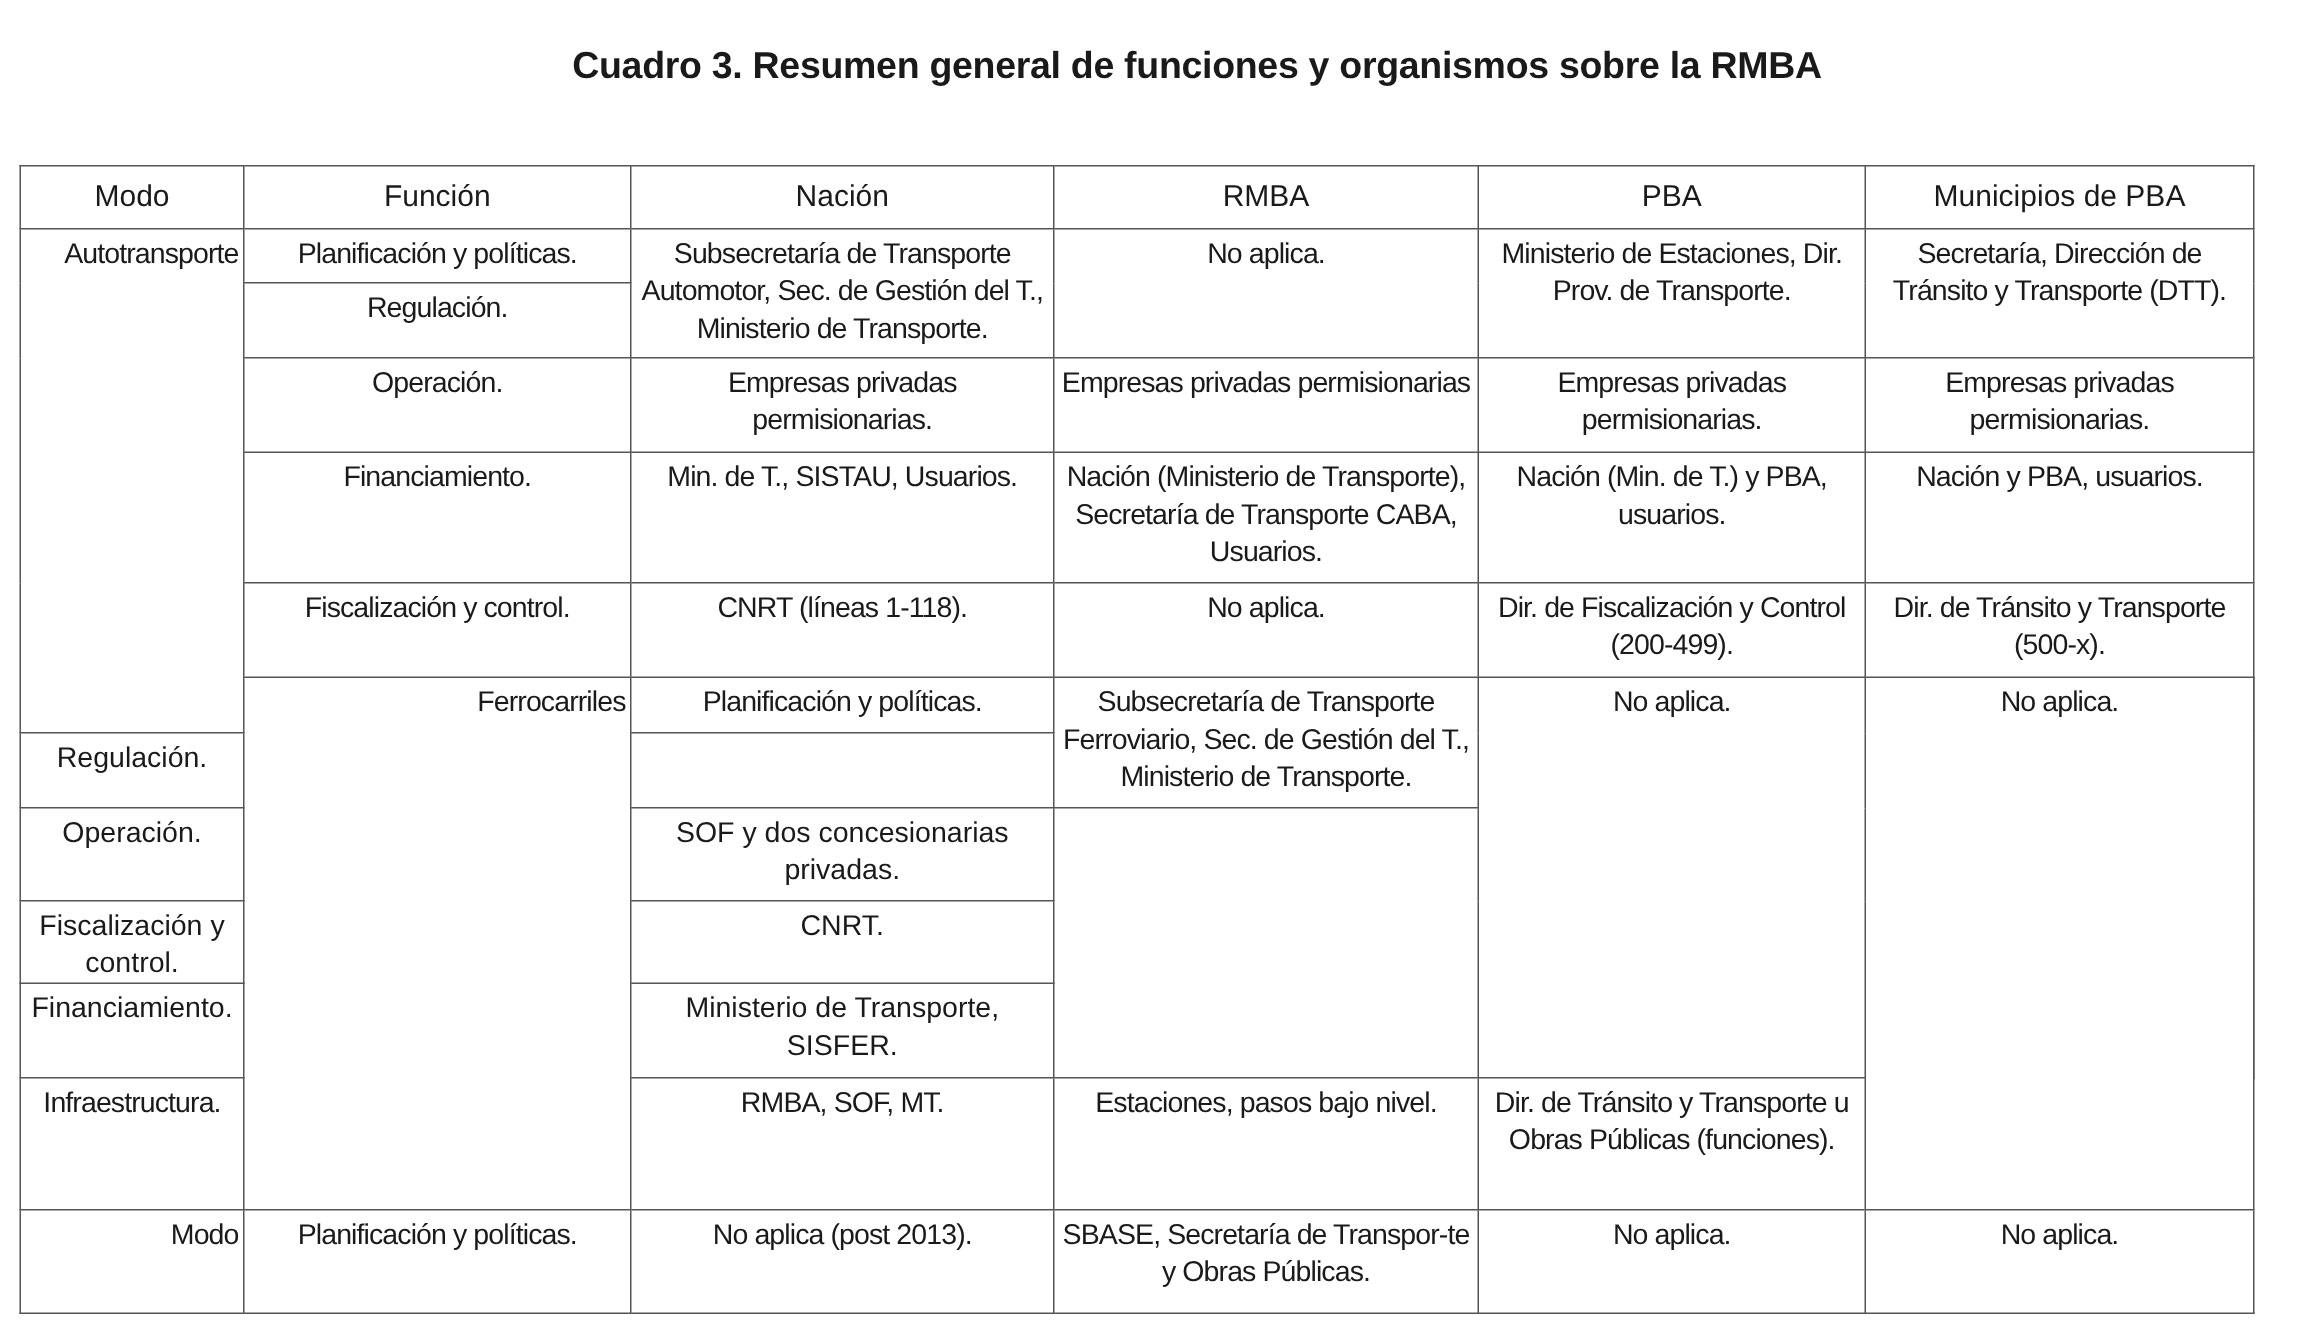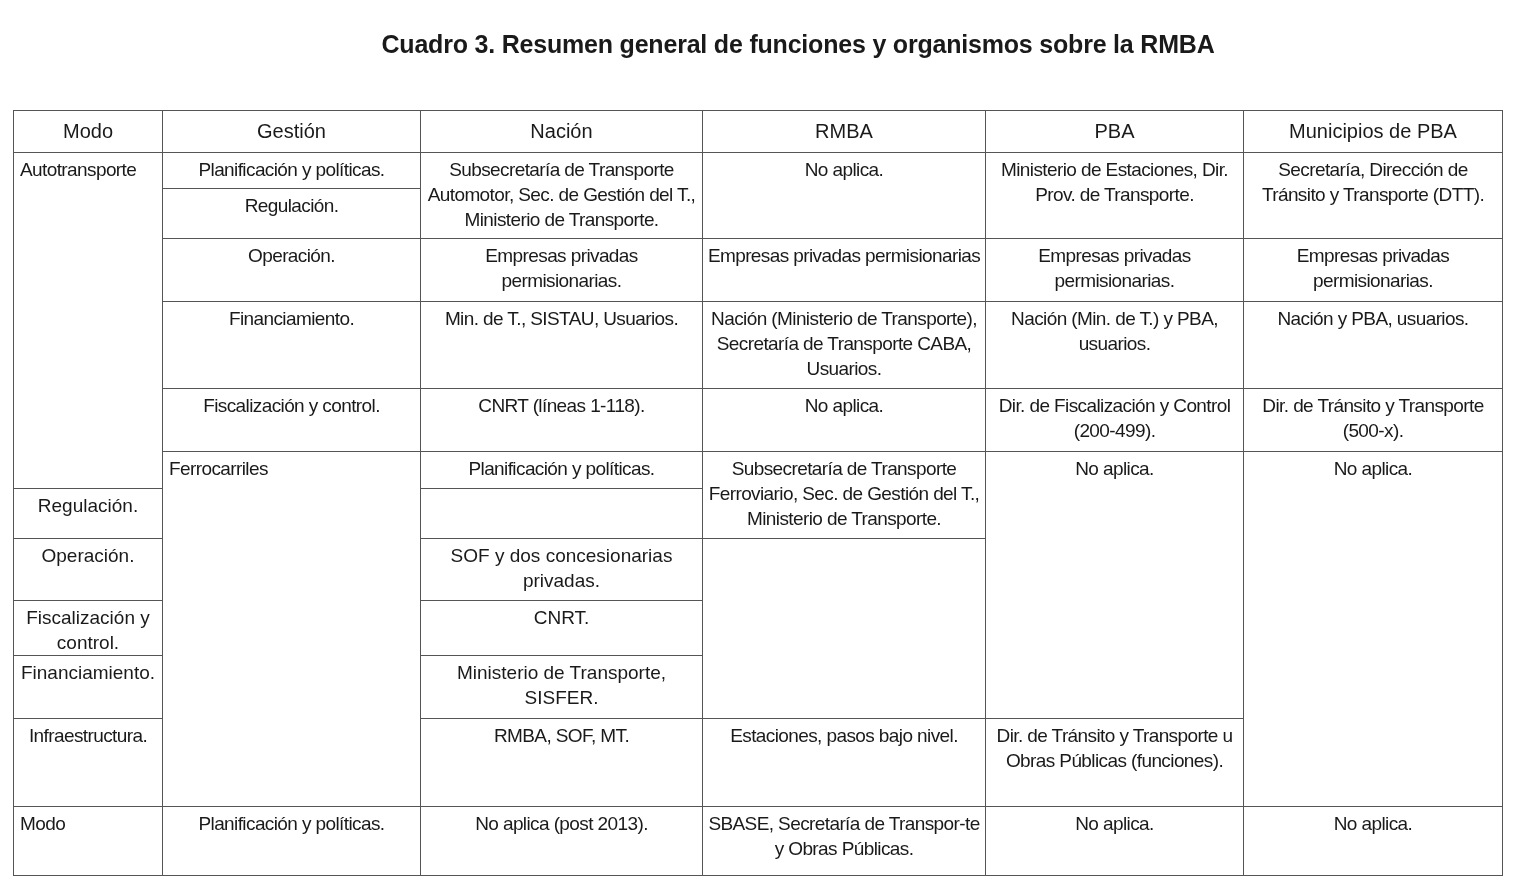--- a/index.html
+++ b/index.html
@@ -6,41 +6,41 @@
   body { width:1536px; height:881px; position:relative; overflow:hidden;
          font-family:"Liberation Sans", sans-serif; color:#1a1a1a; }
   .title { position:absolute; left:0; width:1596px; top:30px; text-align:center;
            font-weight:bold; font-size:25px; letter-spacing:-0.2px; }
   table { position:absolute; left:13px; top:110px; border-collapse:collapse;
           table-layout:fixed; width:1489px; }
   td, th { border:1.3px solid #555; padding:4px 3px 0 3px; vertical-align:top;
            text-align:center; font-size:19px; line-height:25px; font-weight:normal;
            letter-spacing:-0.6px; overflow:hidden; }
   th { vertical-align:middle; padding:0; letter-spacing:0; font-size:20px; }
-  td.mode { text-align:left; padding-left:6px; }
+  td.mode { text-align:right; padding-left:6px; }
   td.wide { letter-spacing:0; }
 </style>
 </head>
 <body>
 
 <div class="title">Cuadro 3. Resumen general de funciones y organismos sobre la RMBA</div>
 
 <table>
   <colgroup>
     <col style="width:149px">
       <col style="width:258px">
       <col style="width:282px">
     <col style="width:283px">
       <col style="width:258px">
       <col style="width:259px">
   </colgroup>
   <tbody>
       <tr style="height:42px">
     <th>Modo</th>
-    <th>Gestión</th>
+    <th>Función</th>
     <th>Nación</th>
     <th>RMBA</th>
     <th>PBA</th>
     <th>Municipios de PBA</th>
   </tr>
 
   <tr style="height:36px">
     <td class="mode" rowspan="6">Autotransporte</td>
     <td>Planificación y políticas.</td>
     <td rowspan="2">Subsecretaría de Transporte Automotor, Sec. de Gestión del T., Ministerio de Transporte.</td>

